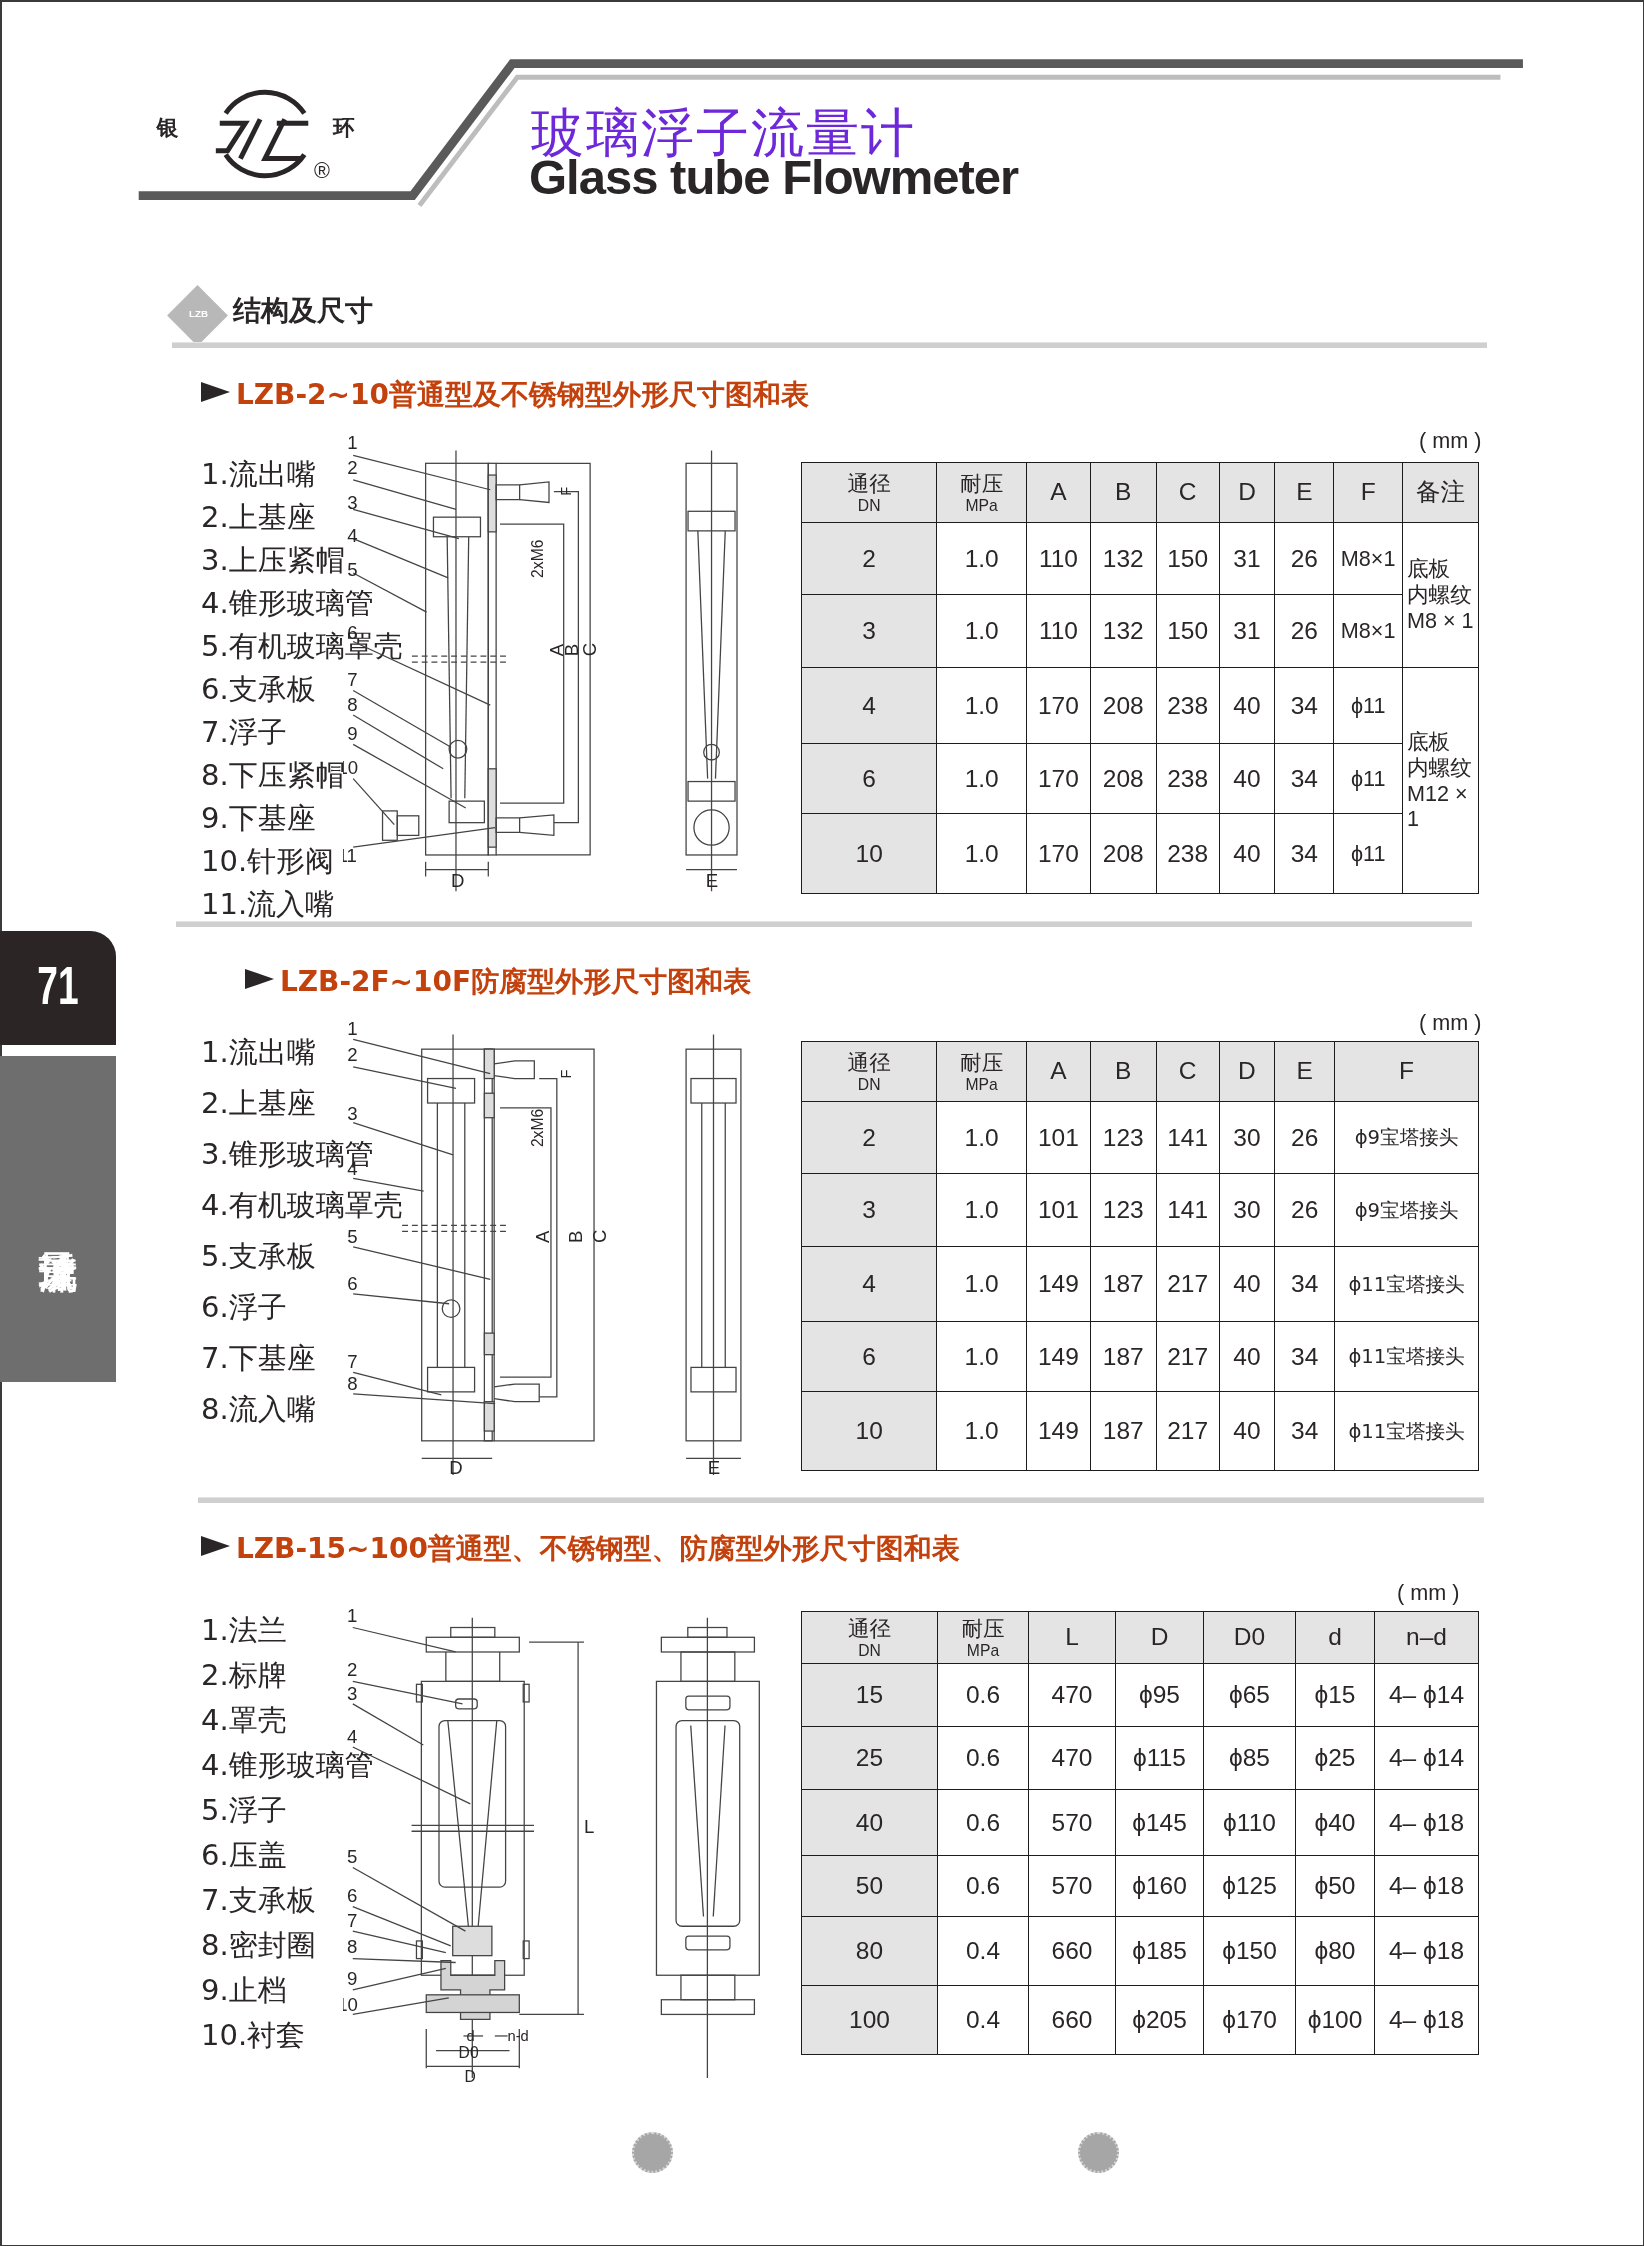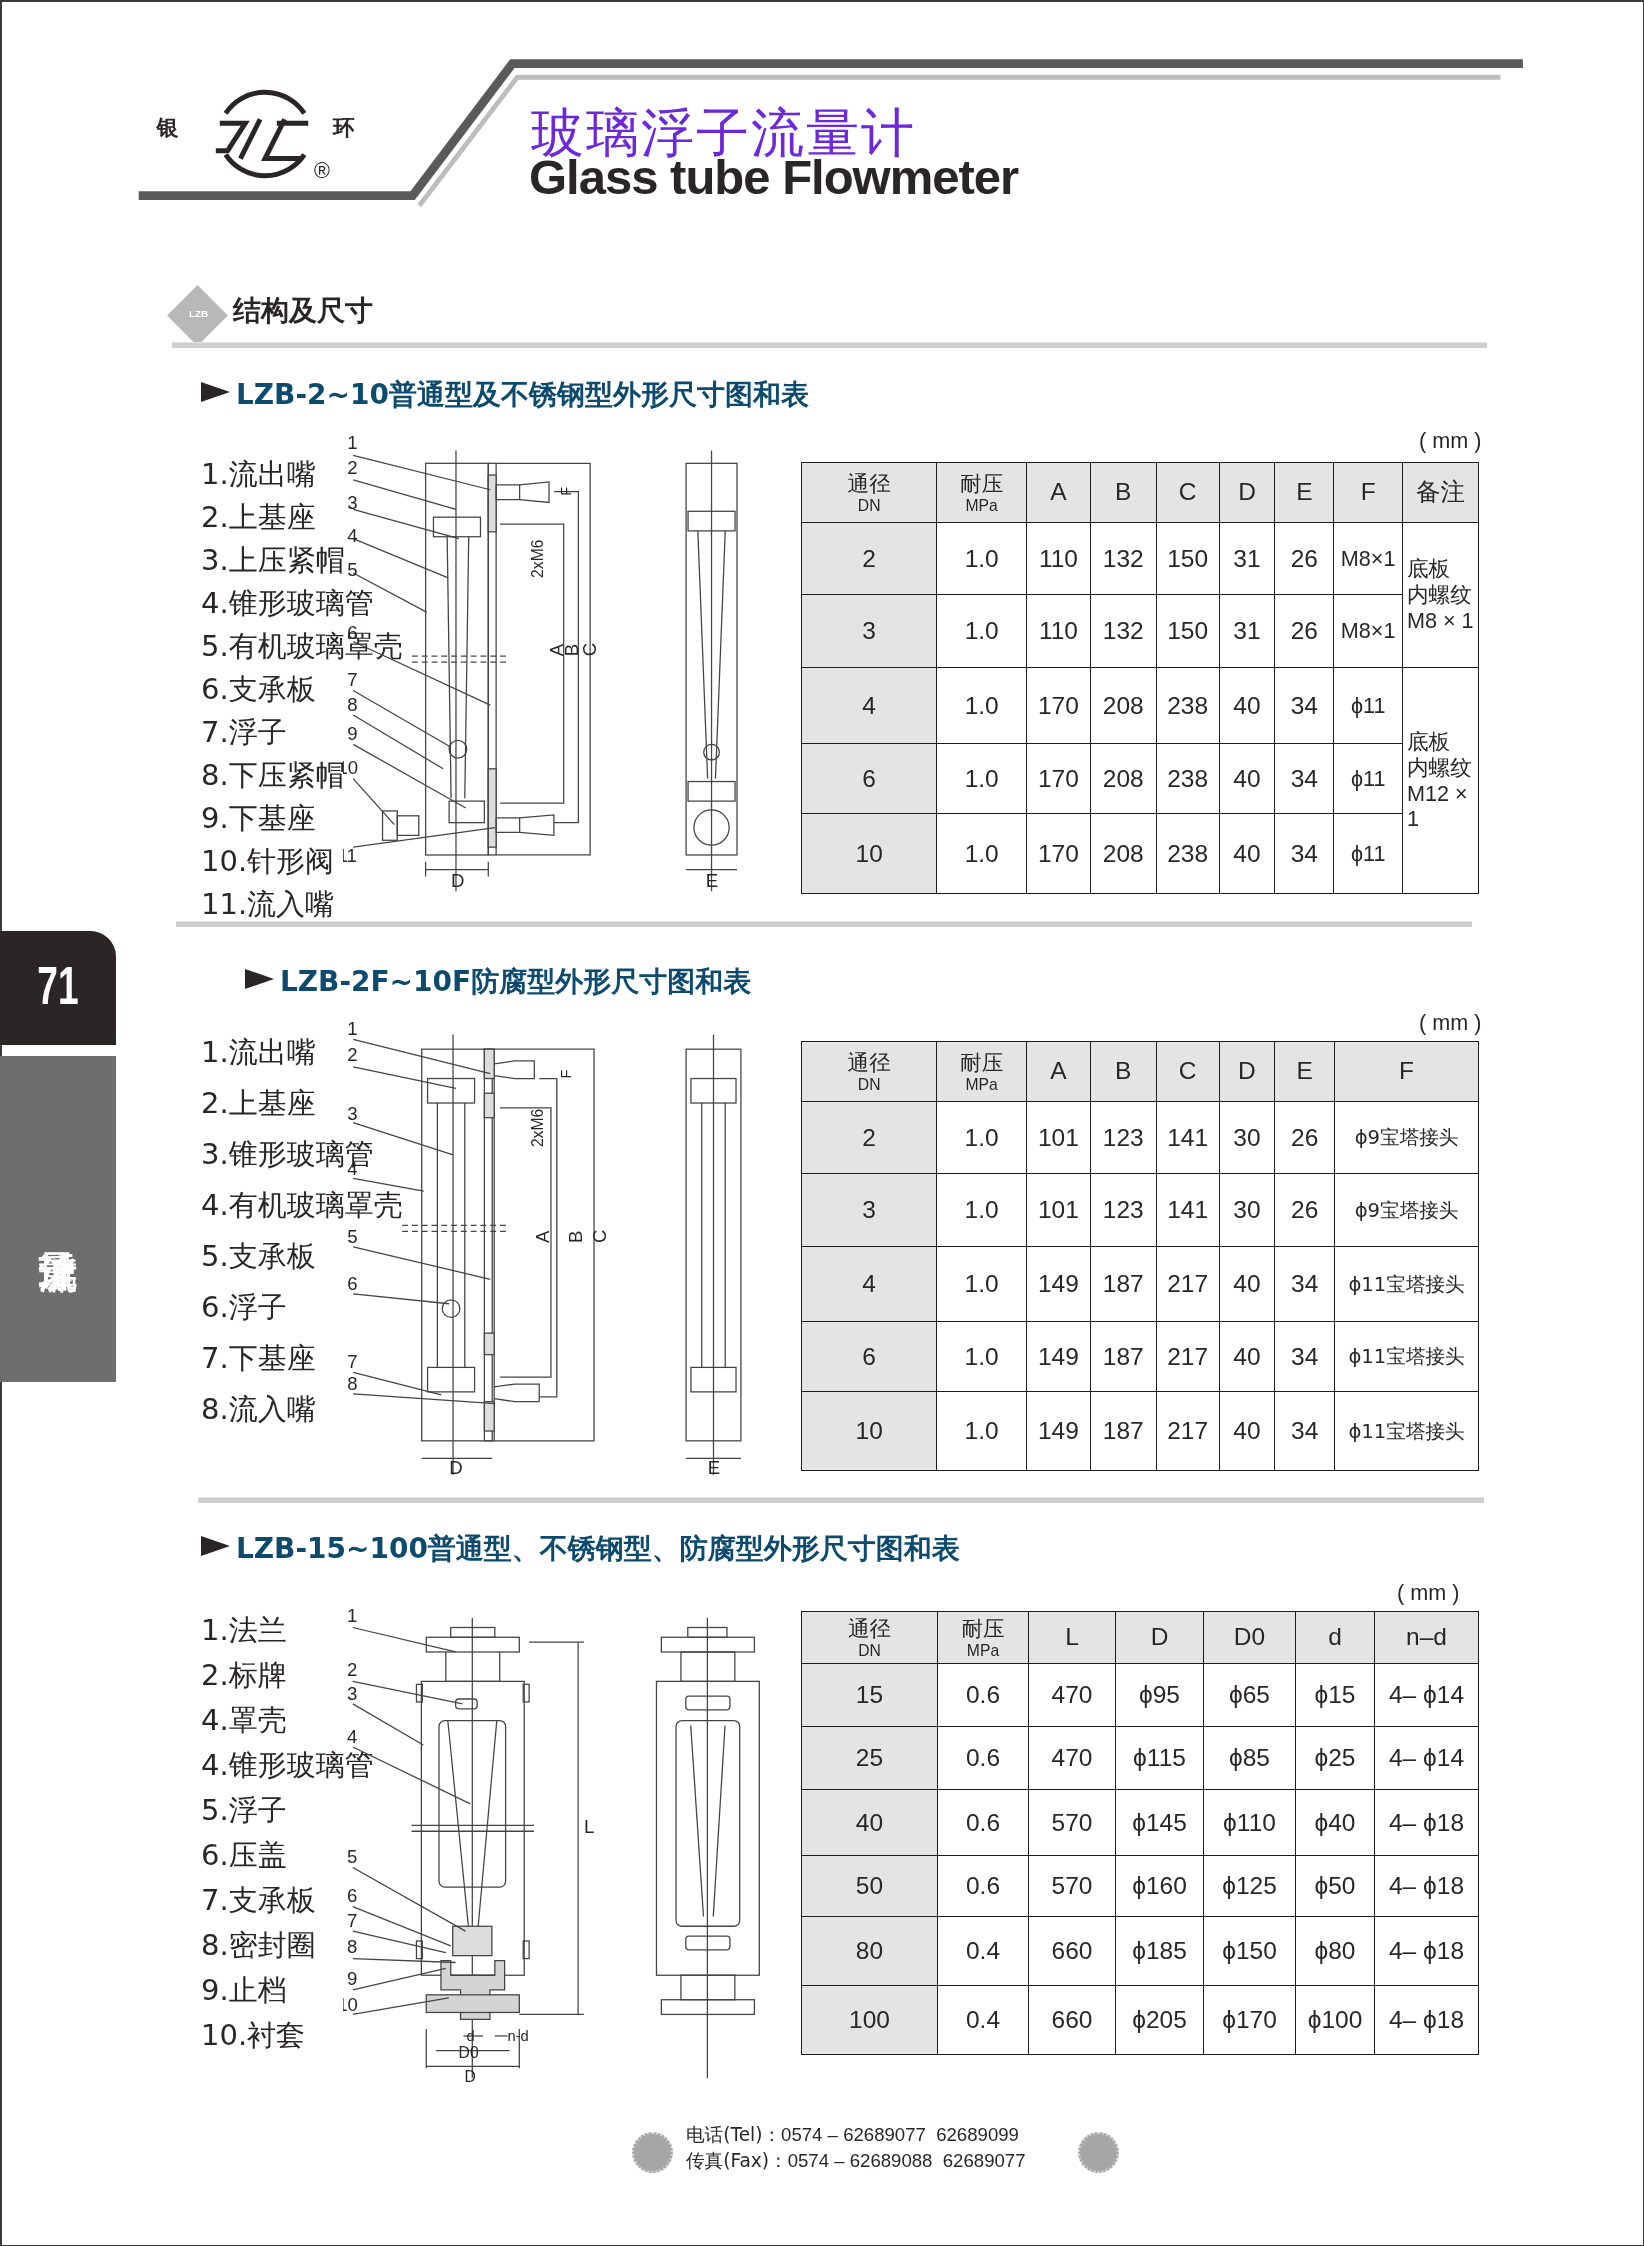--- a/index.html
+++ b/index.html
@@ -26,21 +26,21 @@
   .side-tab-title span { position: absolute; left: 0; top: 7.8px; width: 116px; text-align: center; color: #fff; font-size: 39px; line-height: 44px; writing-mode: vertical-rl; text-orientation: upright; font-family: "DejaVu Sans", sans-serif; display:flex; align-items:center; justify-content:center; height: 314px; }
 
   
   .section-head { position: absolute; left: 172px; top: 286px; height: 59px; }
   .diamond { position: absolute; left: 0; top: 0; width: 43px; height: 43px; background: #b8b8b8; transform: rotate(45deg); top: 7.8px; left: 3.9px; }
   .diamond-label { position: absolute; left: 2px; top: 21.6px; width: 49px; text-align: center; font-size: 9.8px; color: #fff; font-weight: bold; }
   .section-title { position: absolute; left: 61px; top: 5.9px; font-size: 28px; font-weight: bold; white-space: nowrap; font-family: "DejaVu Sans", sans-serif; }
   .rule { position: absolute; left: 172px; height: 5.9px; background: #cfcfcf; border-top: 1px solid #e4e4e4; }
 
   
-  .sub-head { position: absolute; left: 201px; font-size: 28px; font-weight: bold; white-space: nowrap; font-family: "DejaVu Sans", sans-serif; color: #0c4a6e; }
+  .sub-head { position: absolute; left: 201px; font-size: 28px; font-weight: bold; white-space: nowrap; font-family: "DejaVu Sans", sans-serif; color: #c2410c; }
   .sub-head .arrow { display: inline-block; width: 0; height: 0; border-left: 29px solid #2a2627; border-top: 10.8px solid transparent; border-bottom: 10.8px solid transparent; margin-right: 5.9px; vertical-align: 2px; }
 
   
   .parts { position: absolute; left: 201px; font-size: 29px; color: #2a2627; font-family: "DejaVu Sans", sans-serif; }
   .parts li { list-style: none; white-space: nowrap; }
 
   
   .diagram { position: absolute; }
 
   
@@ -606,16 +606,15 @@
     <td>ϕ205</td>
     <td>ϕ170</td>
     <td>ϕ100</td>
     <td>4– ϕ18</td>
   </tr>
 </tbody>
   </table>
 
 <div class="footer">
   <div class="dot l"></div>
-  <div class="lines"><div><span class="cn">电话(Tel)：</span><span>0574 – 62689077  62689099</span></div><div><span class="cn">传真(Fax)：</span><span>0574 – 62689088  62689077</span></div></div>
   <div class="dot r"></div>
 </div>
 
 
 </body></html>

